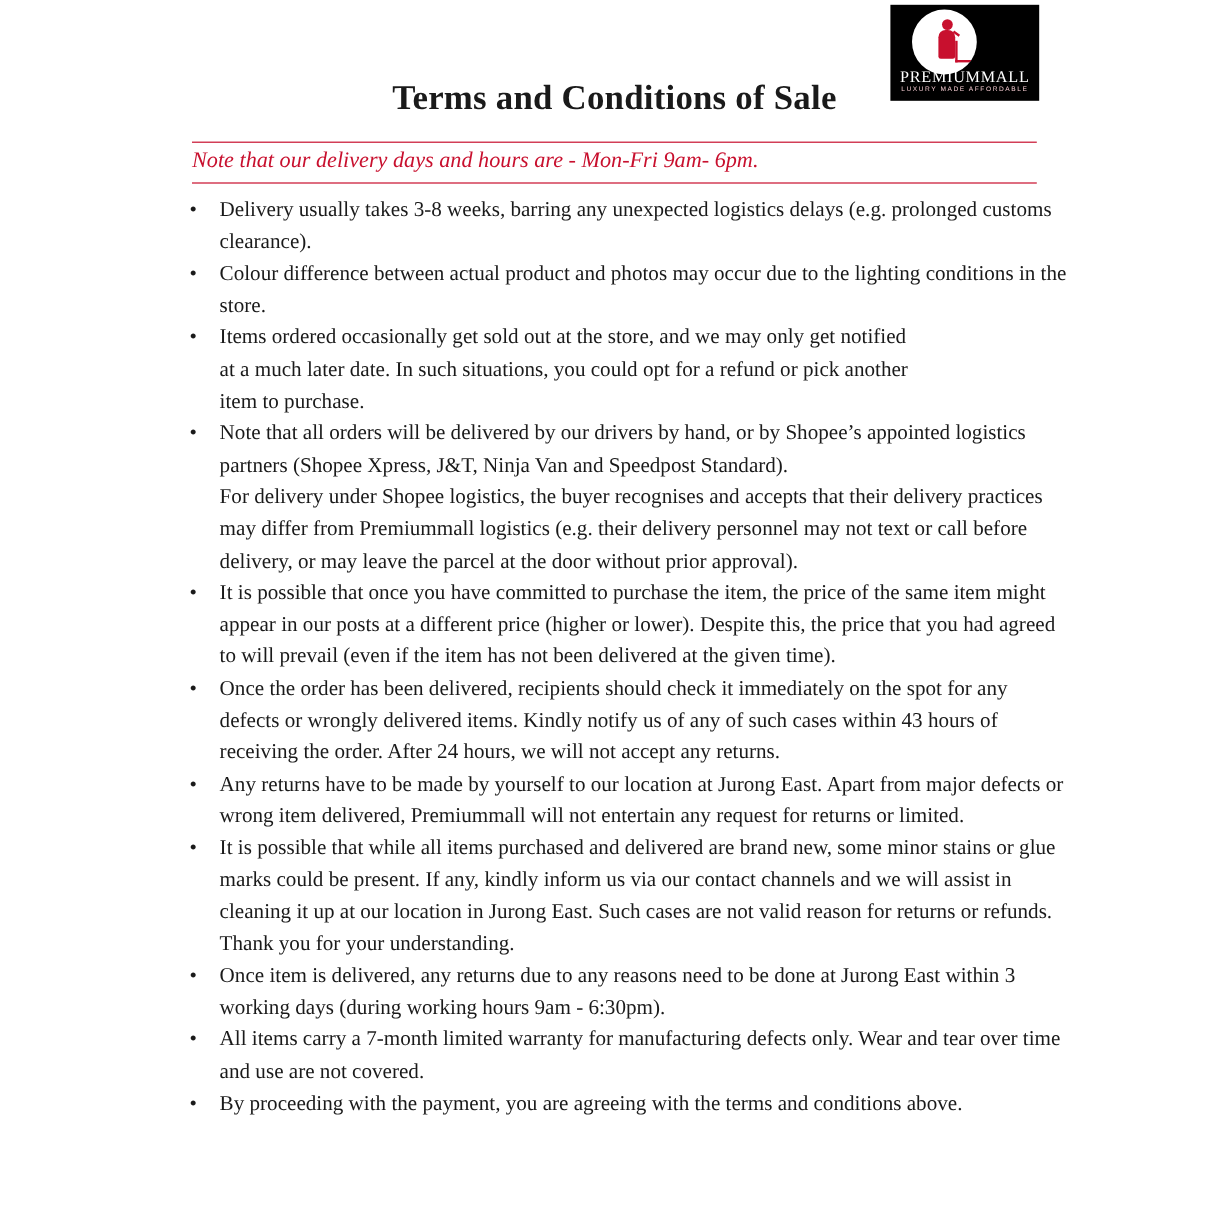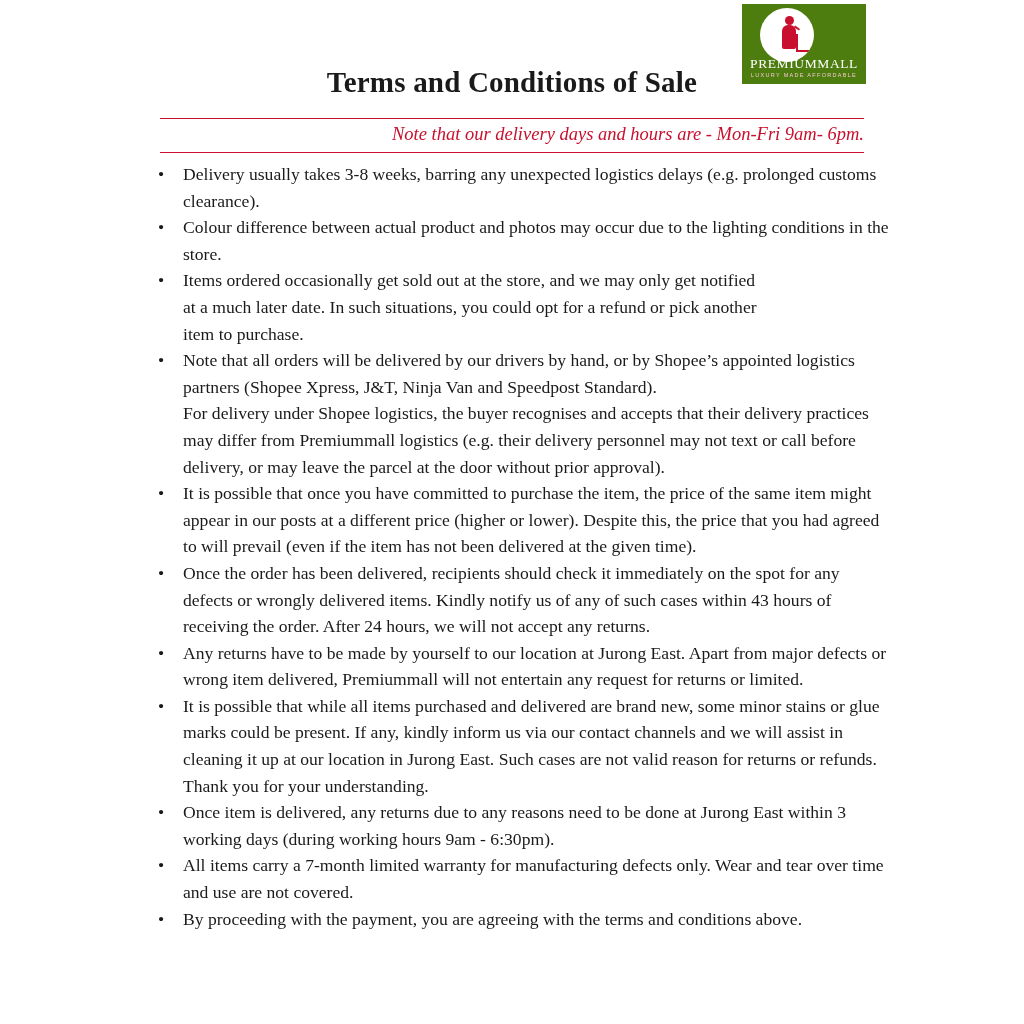--- a/index.html
+++ b/index.html
@@ -21,21 +21,21 @@
     box-sizing: border-box;
   }
 
   
   .logo {
     position: absolute;
     top: 4px;
     left: 742px;
     width: 124px;
     height: 80px;
-    background: #4d7c0f;
+    background: #000000;
     display: flex;
     align-items: center;
     justify-content: flex-end;
   }
   .logo-inner {
     position: relative;
     width: 124px;
     height: 80px;
   }
   .logo-circle {
@@ -137,21 +137,21 @@
     height: 1px;
     background: #c8102e;
   }
   .rule-top { top: 118px; }
   .rule-bottom { top: 152px; }
   .notice {
     position: absolute;
     top: 124px;
     left: 160px;
     width: 704px;
-    text-align: right;
+    text-align: left;
     color: #c8102e;
     font-style: italic;
     font-size: 18.5px;
     font-family: "Liberation Serif", serif;
   }
 
   
   .list {
     position: absolute;
     top: 161px;

